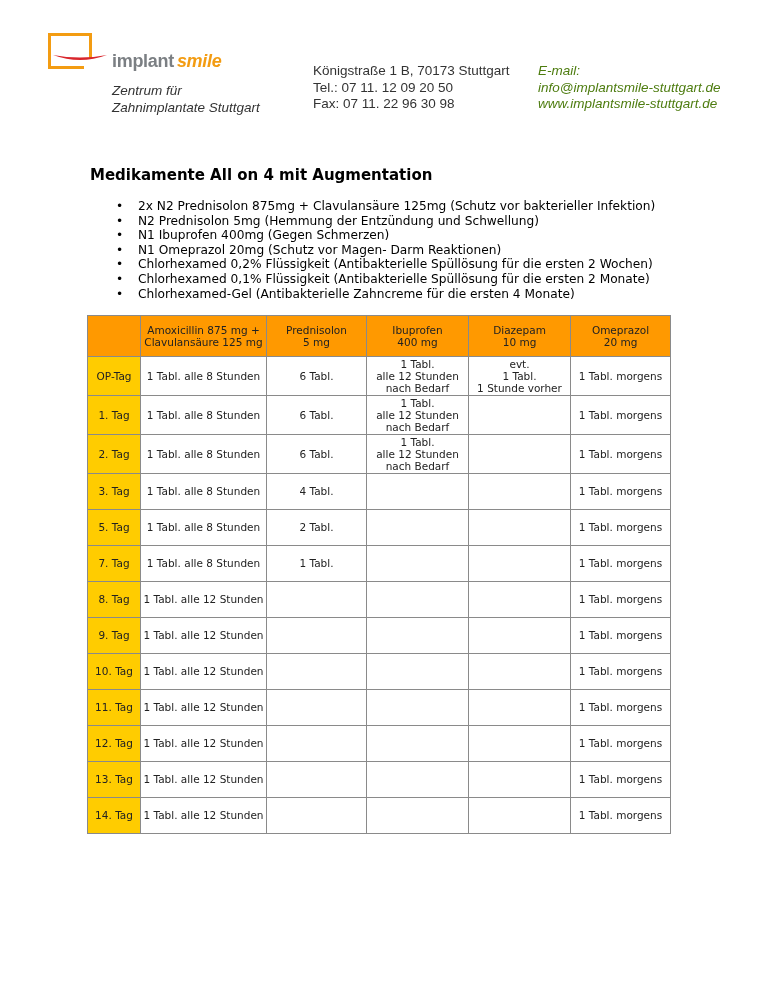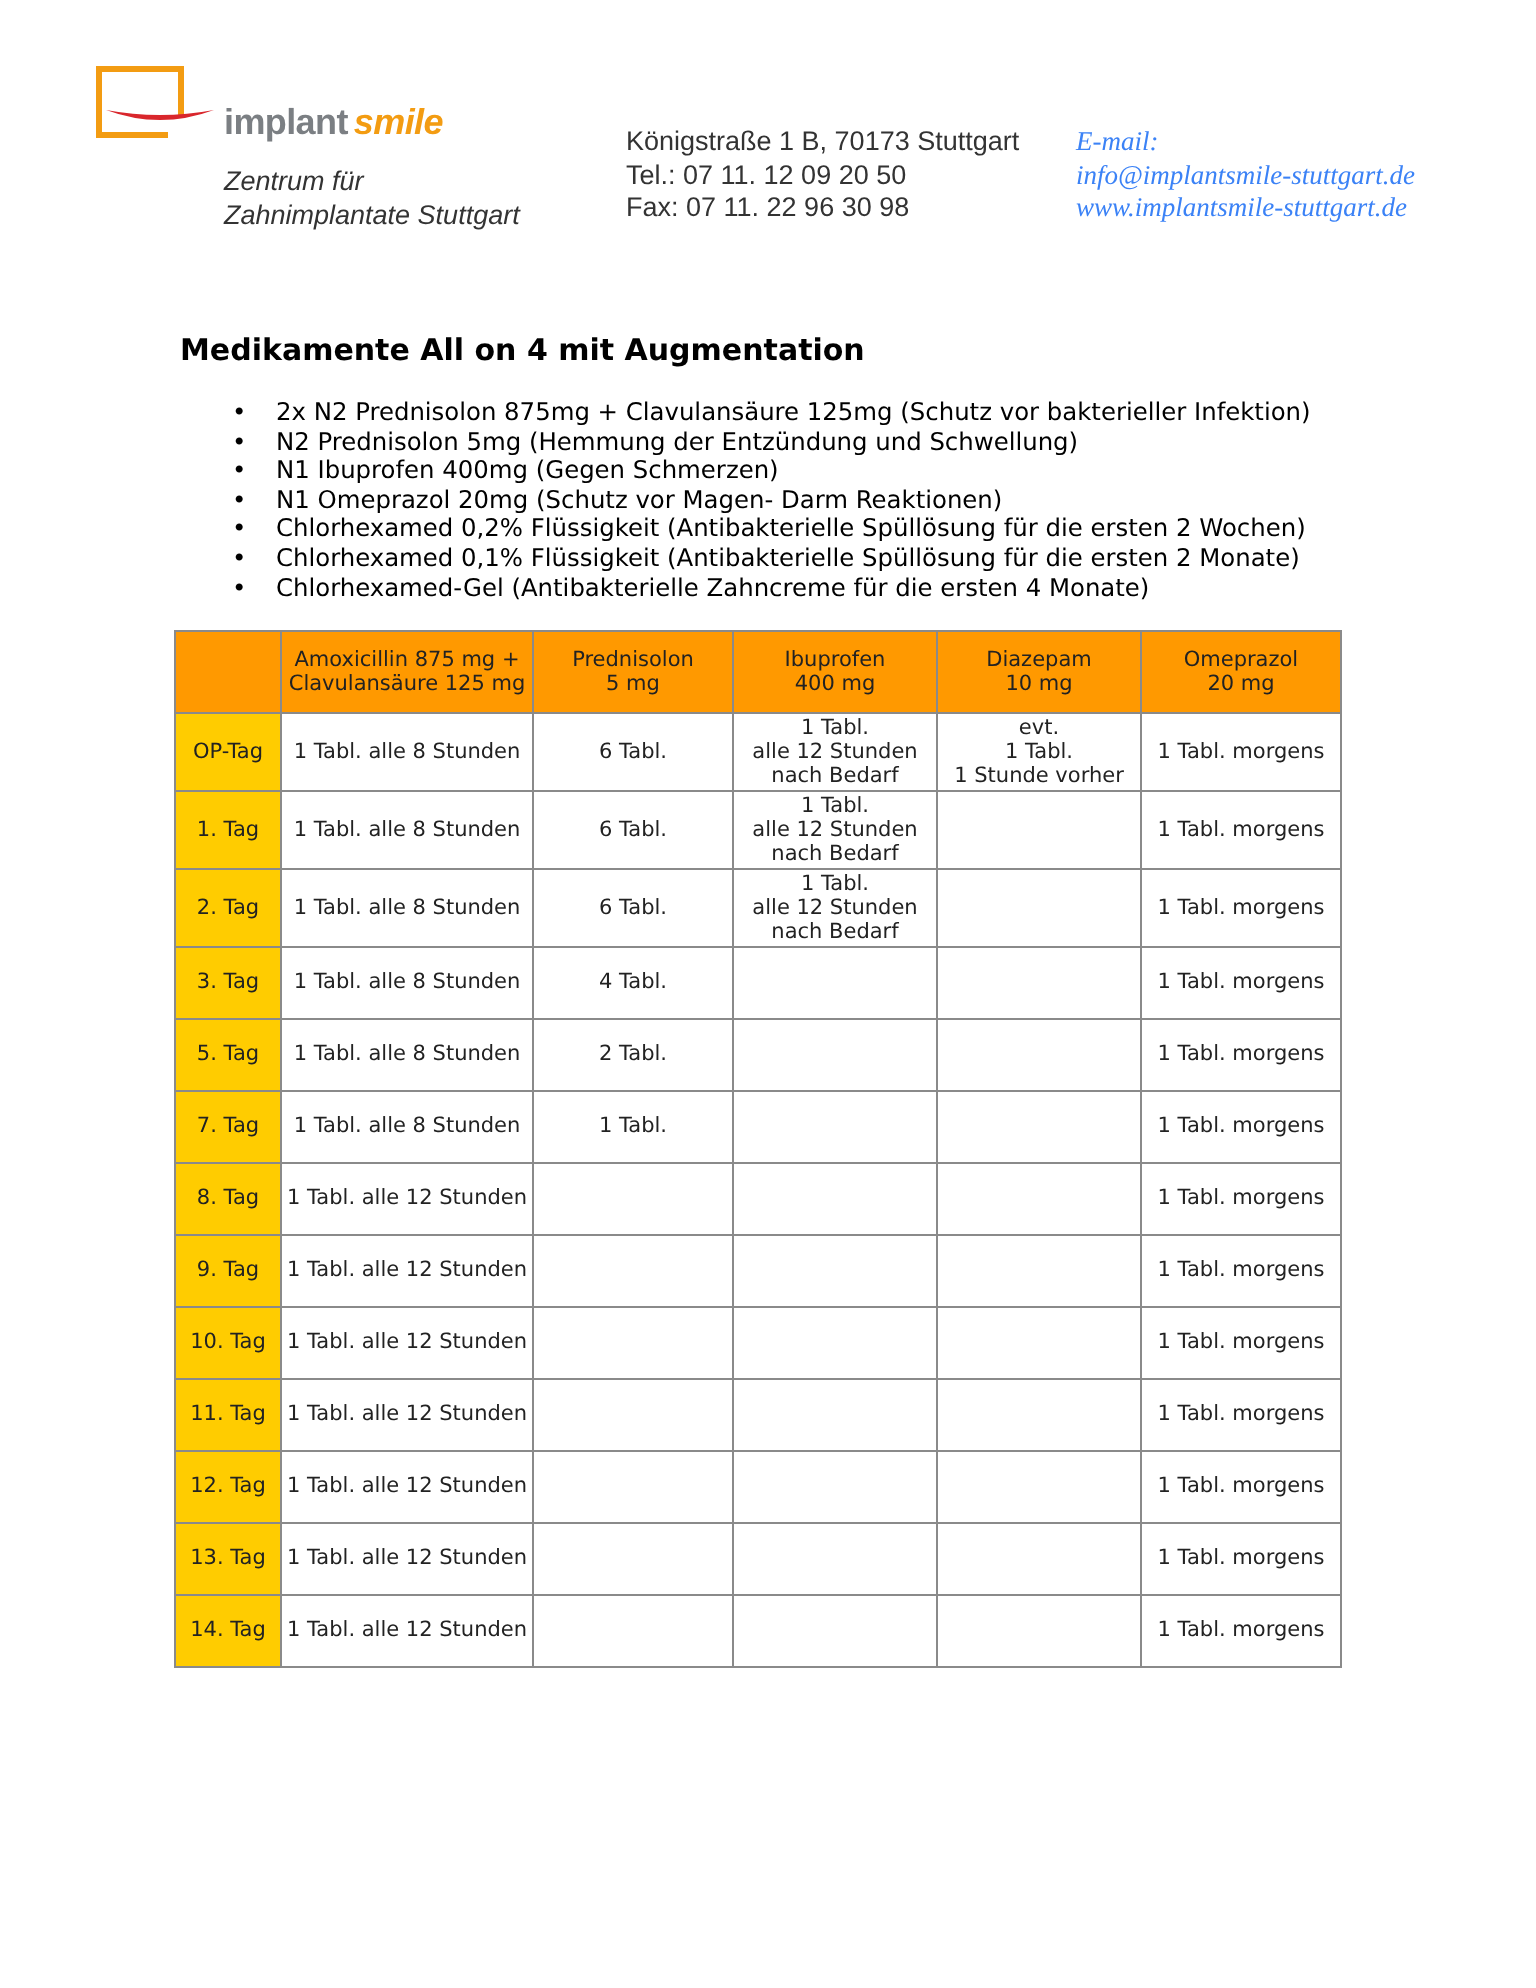--- a/index.html
+++ b/index.html
@@ -14,22 +14,22 @@
   .logo-smile { position: absolute; left: 4px; top: 20px; width: 56px; height: 10px; }
   .logo-word { position: absolute; left: 64px; top: 18px; font-family: "Liberation Sans", sans-serif;
                font-size: 18px; font-weight: bold; letter-spacing: -0.3px; white-space: nowrap; }
   .logo-word .a { color: #7b7f83; }
   .logo-word .b { color: #f39c12; font-style: italic; margin-left: 3px; }
   .logo-sub { position: absolute; left: 64px; top: 49px; font-family: "Liberation Sans", sans-serif;
               font-style: italic; font-size: 13.5px; color: #333; line-height: 17px; white-space: nowrap; }
 
   .addr { position: absolute; left: 313px; top: 63px; font-family: "Liberation Sans", sans-serif;
           font-size: 13.5px; color: #333; line-height: 16.5px; white-space: nowrap; }
-  .contact { position: absolute; left: 538px; top: 63px; font-family: Liberation Serif, serif;
-             font-style: italic; font-size: 13.5px; color: #3b82f6; line-height: 16.5px; white-space: nowrap; }
+  .contact { position: absolute; left: 538px; top: 63px; font-family: Liberation Sans, sans-serif;
+             font-style: italic; font-size: 13.5px; color: #4d7c0f; line-height: 16.5px; white-space: nowrap; }
 
   
   .title { position: absolute; left: 90px; top: 166px; font-size: 15px; font-weight: bold; white-space: nowrap; }
   .med-list { position: absolute; left: 100px; top: 199px; margin: 0; padding: 0; list-style: none;
               font-size: 12.2px; line-height: 14.6px; }
   .med-list li { position: relative; padding-left: 38px; white-space: nowrap; }
   .med-list li::before { content: "•"; position: absolute; left: 16px; top: 0; }
 
   
   table.plan { position: absolute; left: 87px; top: 315px; border-collapse: collapse;

